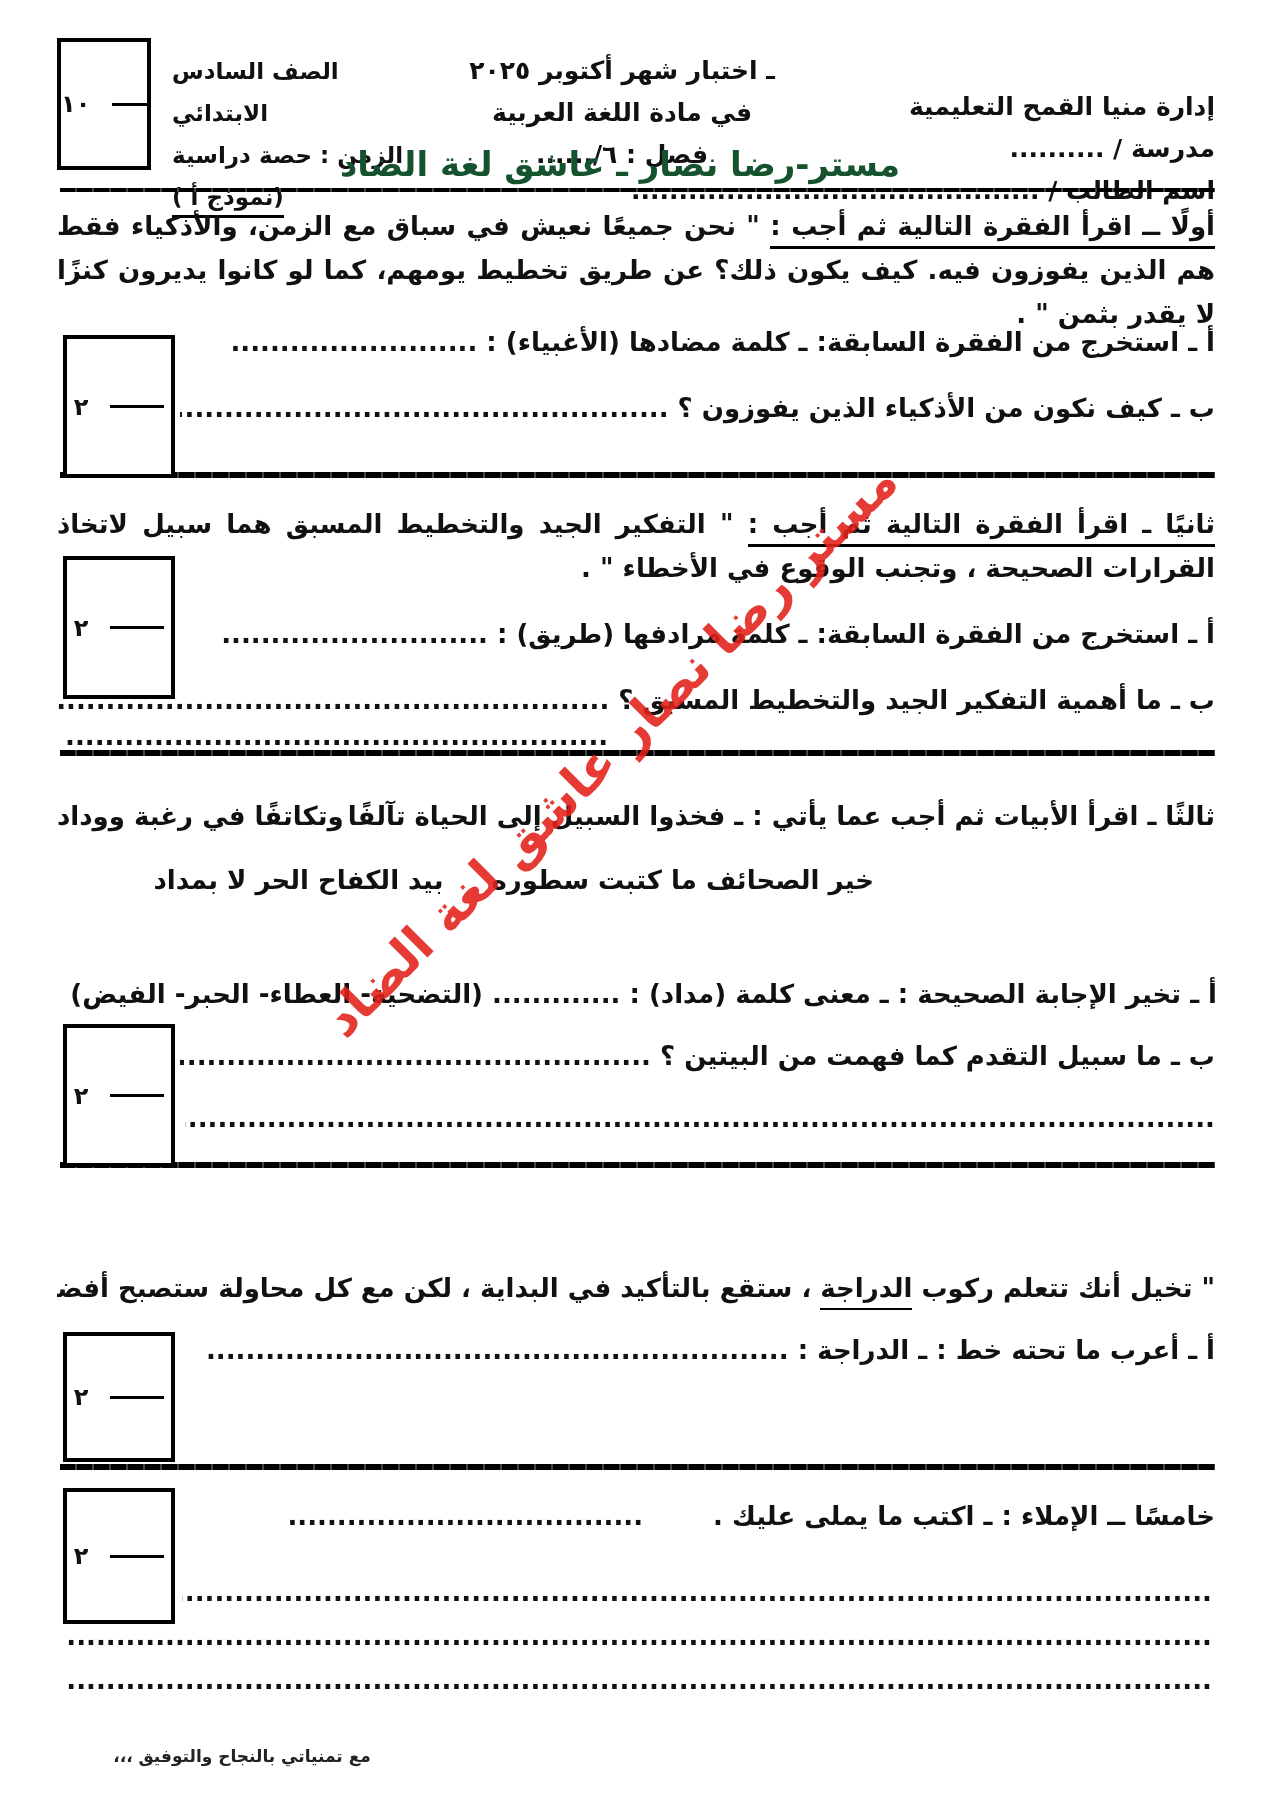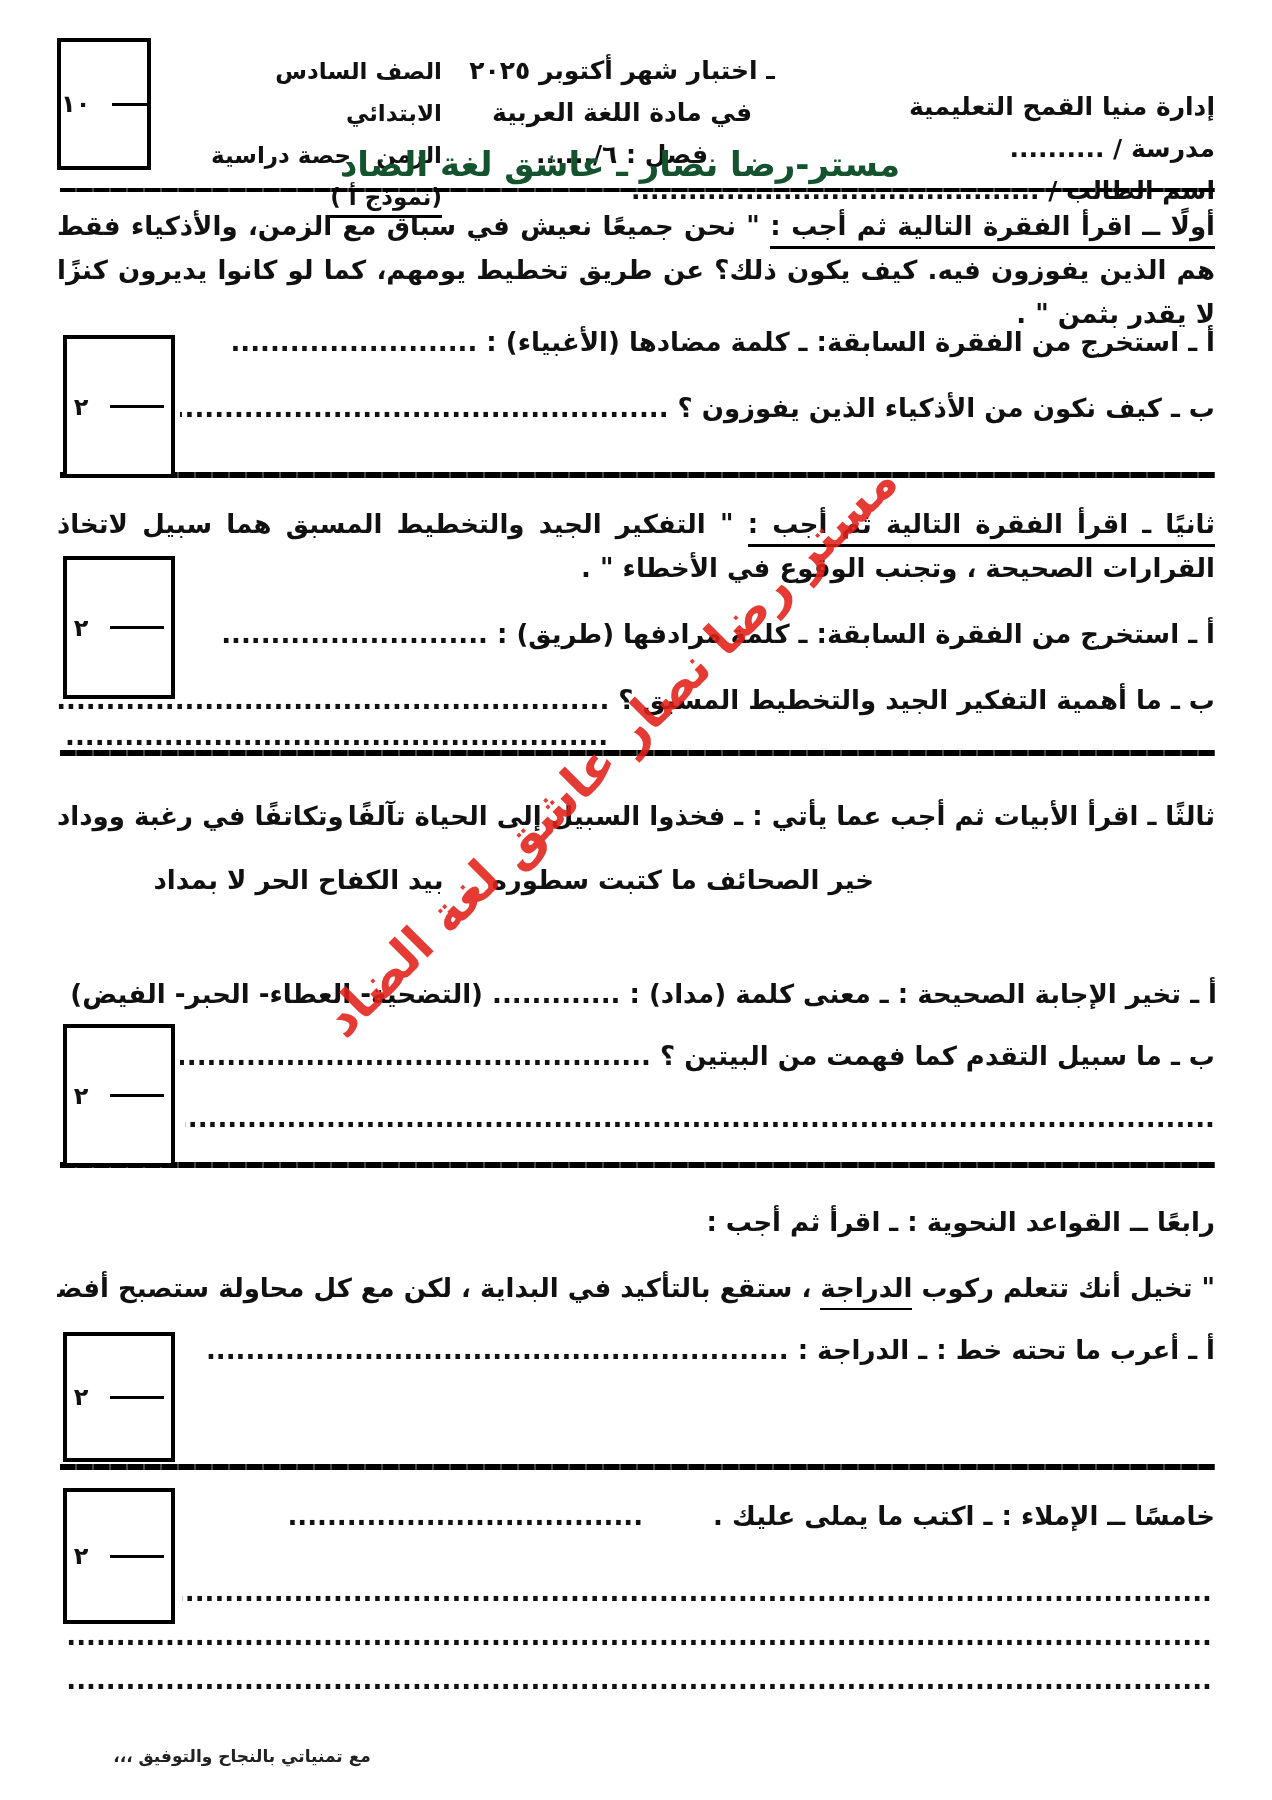--- a/index.html
+++ b/index.html
@@ -34,21 +34,21 @@
   .sep{
     position:absolute;left:60px;right:57px;height:6px;
     background:repeating-linear-gradient(90deg,#000 0 15px,#444 15px 17px);
     z-index:1;
   }
   .sep.thin{height:4px;}
   
   .hcol{top:50px;line-height:42px;font-size:25px;}
   .h-right{right:57px;width:640px;text-align:right;margin-top:36px;}
   .h-center{right:485px;width:330px;text-align:center;}
-  .h-left{left:172px;width:270px;text-align:right;font-size:23px;}
+  .h-left{left:172px;width:270px;text-align:left;font-size:23px;}
   
   .wm-h{
     left:330px;top:144px;width:580px;
     font-size:34px;color:#14532d;z-index:3;
     text-align:center;white-space:nowrap;
   }
   .wm-d{
     left:240px;top:712px;width:760px;
     transform:rotate(-45deg);
     font-size:50px;letter-spacing:2px;color:#e32119;opacity:.88;
@@ -138,23 +138,20 @@
   <div class="abs line dotclip" style="right:57px;top:1036px;width:1035px;">ب ـ  ما سبيل التقدم كما فهمت من البيتين ؟  .......................................................</div>
   <div class="abs line dotclip" style="right:57px;top:1098px;width:1030px;">........................................................................................................................................</div>
 
   <div class="scorebox" style="left:63px;top:1024px;width:104px;height:135px;">
     <div class="dash"></div>
     <div class="num">٢</div>
   </div>
 
   <div class="sep" style="top:1162px;"></div>
 
-  <div class="abs line" style="right:57px;top:1202px;width:1158px;">
-    <span class="u">رابعًا ــ القواعد النحوية  :   ـ  اقرأ ثم أجب :</span>
-  </div>
 
   <div class="abs para" style="right:57px;top:1266px;width:1158px;white-space:nowrap;overflow:hidden;">
     <span>" تخيل أنك تتعلم ركوب </span><span class="u">الدراجة</span><span> ، ستقع بالتأكيد في البداية ، لكن مع كل محاولة ستصبح أفضل</span>
   </div>
 
   <div class="abs line dotclip" style="right:57px;top:1330px;width:1158px;">أ ـ أعرب ما تحته خط :  ـ الدراجة  :  ...........................................................</div>
 
   <div class="scorebox" style="left:63px;top:1332px;width:104px;height:122px;">
     <div class="dash"></div>
     <div class="num">٢</div>

